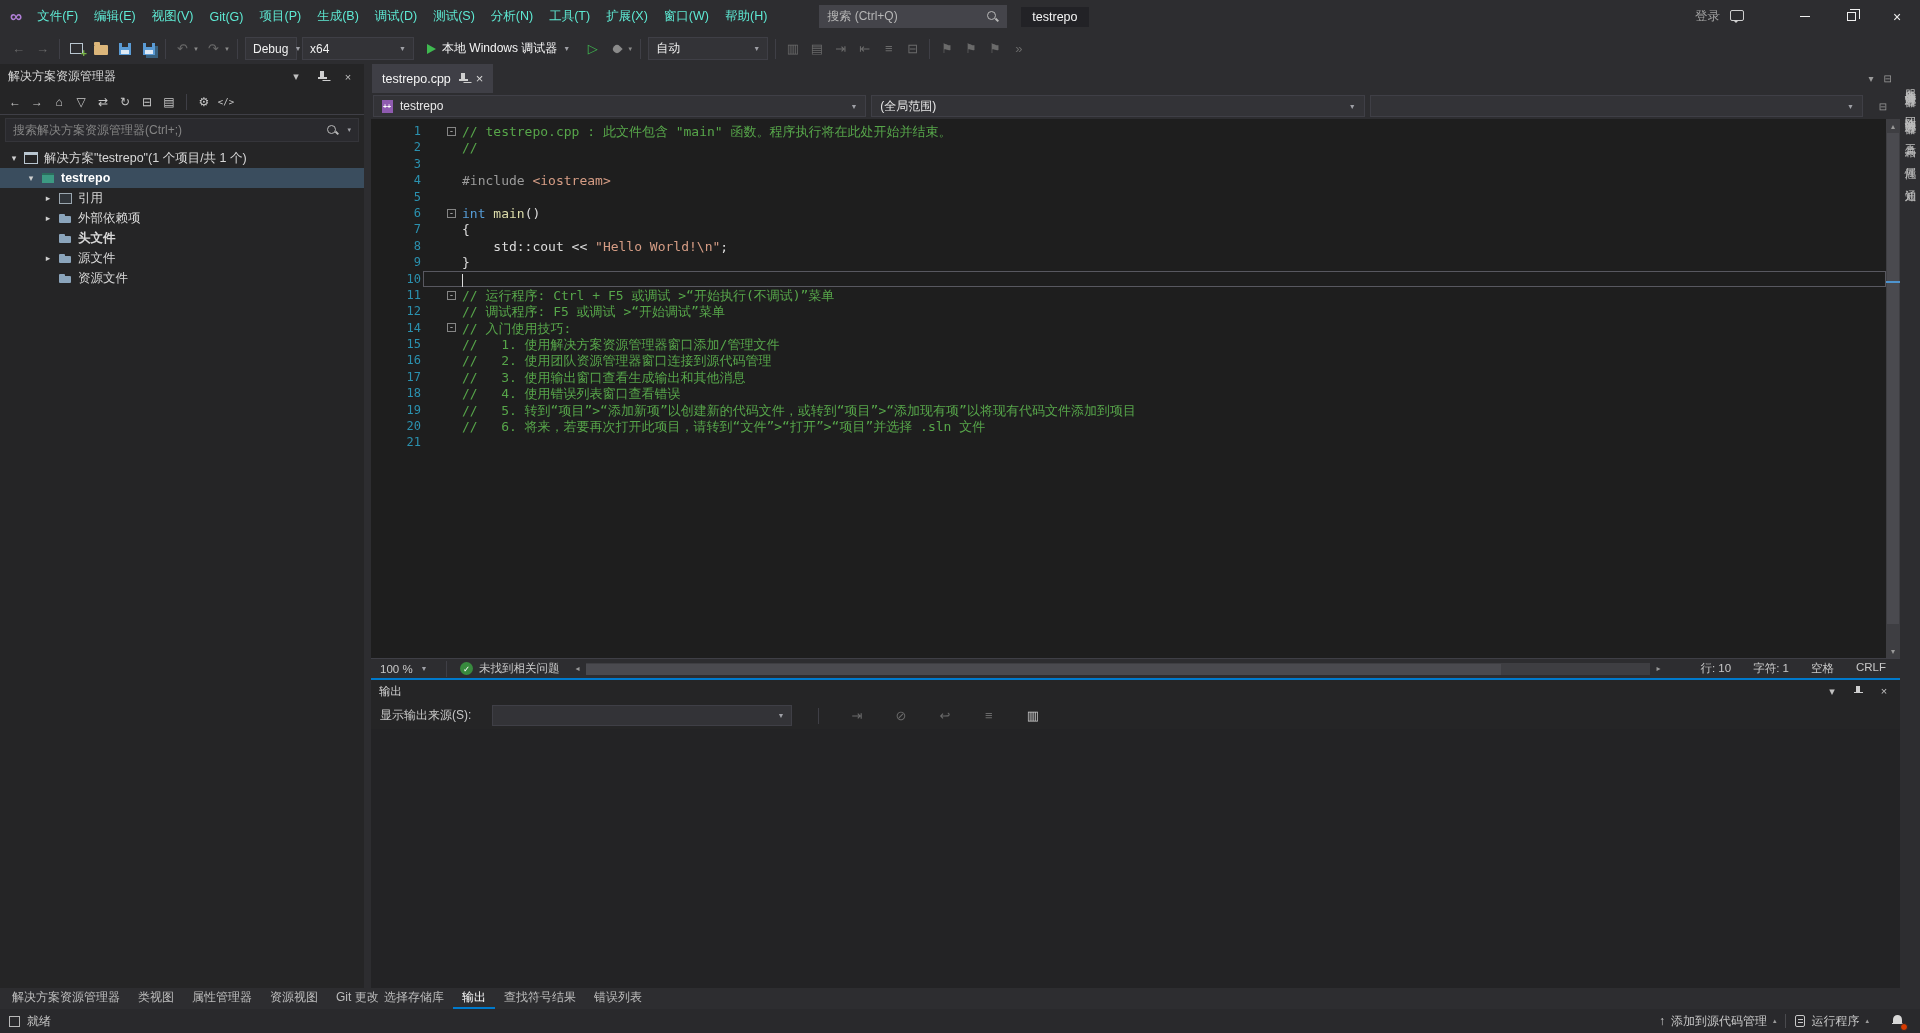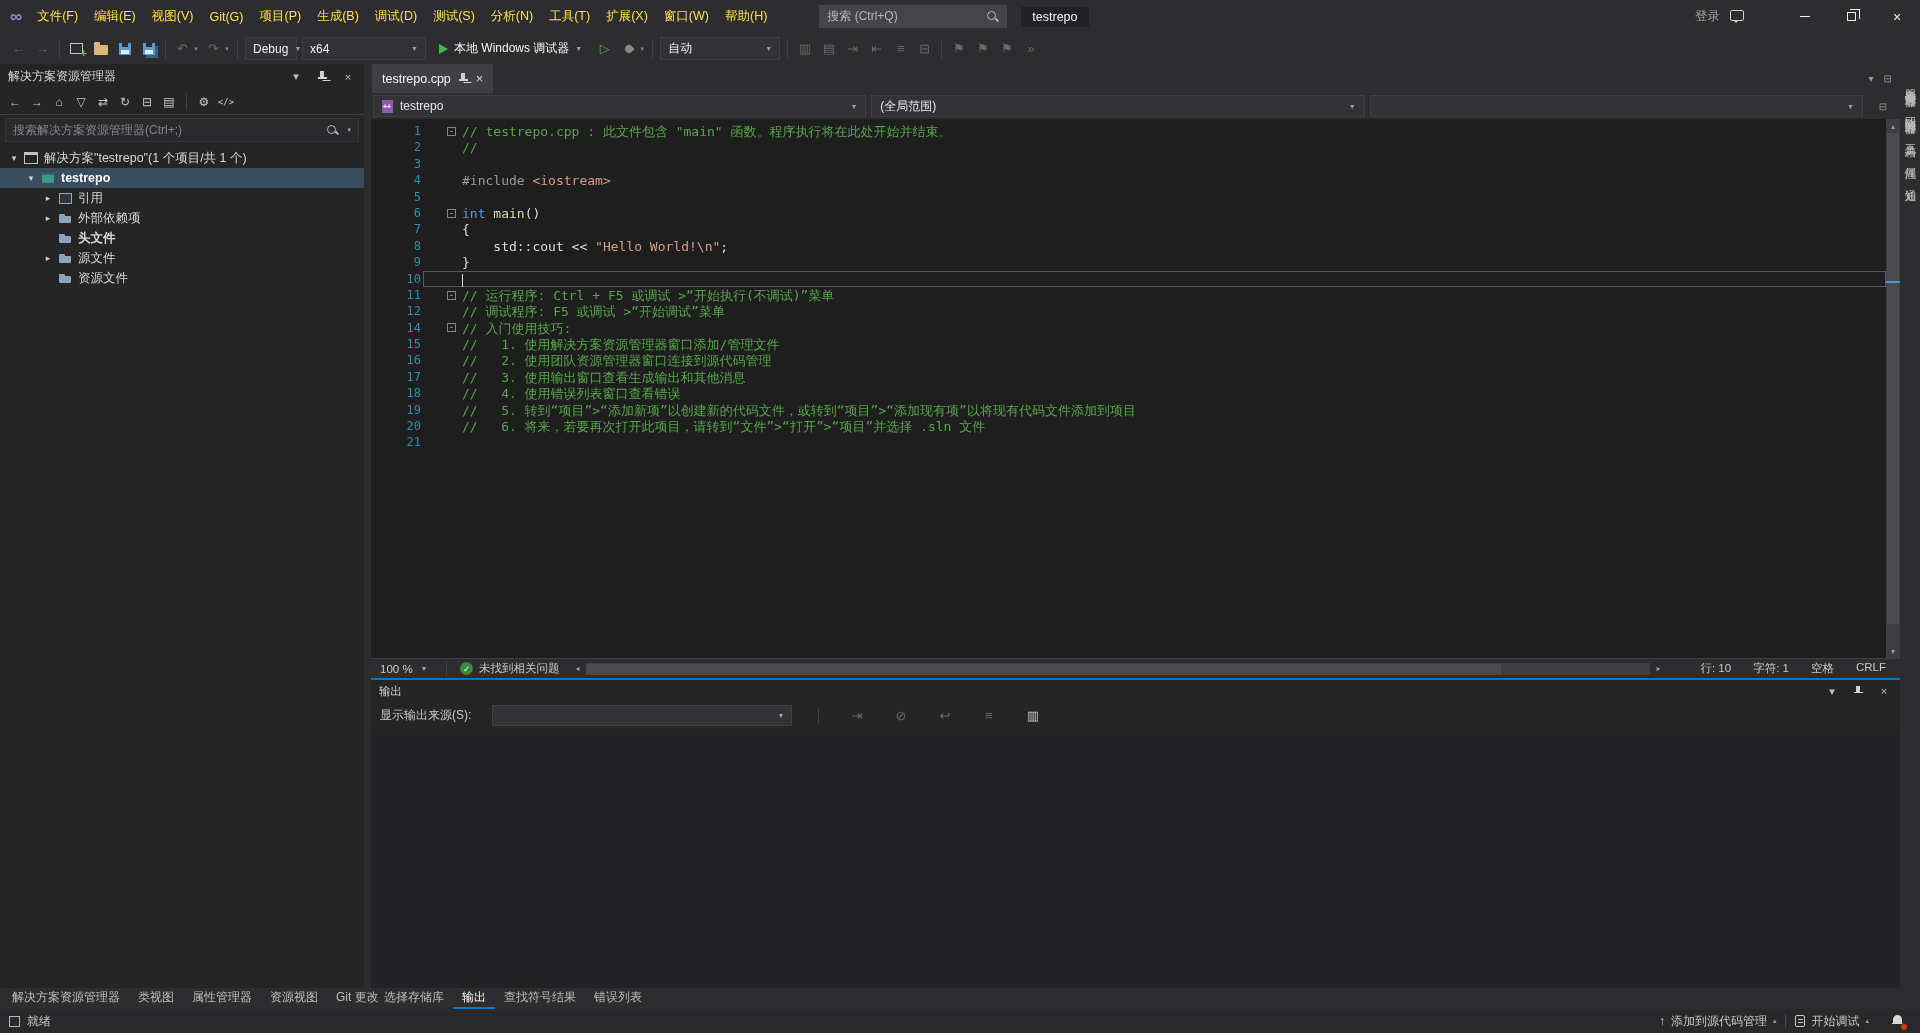--- a/index.html
+++ b/index.html
@@ -7,21 +7,21 @@
   body{background:#2d2d30;color:#ccc;font-family:"Liberation Sans",sans-serif;font-size:13px;cursor:default}
   [data-interactable="true"]{cursor:pointer}
   .app{width:1920px;height:1033px;display:flex;flex-direction:column}
   .flex-spacer{flex:1}
   .vbar{width:1px;height:16px;background:#3f3f46;margin:0 5px;flex:none}
 
   
   .titlebar{height:33px;flex:none;display:flex;align-items:center;background:#2d2d30;padding-left:8px}
   .vs-logo{color:#b07fd6;font-size:17px;font-weight:bold;margin:0 7px 0 2px}
   .menu-bar{display:flex;height:100%;align-items:stretch}
-  .menu-item{display:flex;align-items:center;padding:0 8px;font-size:12.5px;color:#fde047}
+  .menu-item{display:flex;align-items:center;padding:0 8px;font-size:12.5px;color:#5eead4}
   .tb-search{width:188px;height:23px;background:#44444a;display:flex;align-items:center;padding:0 8px;margin-left:44px;color:#b6b6b6;font-size:12px}
   .mag-icon{position:relative;width:13px;height:13px;flex:none}
   .mag-icon::before{content:"";position:absolute;left:1px;top:1px;width:7px;height:7px;border:1.4px solid #b8b8b8;border-radius:50%}
   .mag-icon::after{content:"";position:absolute;left:8.5px;top:8.5px;width:4px;height:1.6px;background:#b8b8b8;transform:rotate(45deg)}
   .tb-search .mag-icon{margin-left:auto}
   .solution-badge{margin-left:14px;padding:3px 11px;background:#222226;color:#f5f5f5;font-size:12.5px}
   .signin{font-size:12.5px;color:#a3a3a3;padding:0 6px}
   .feedback{width:14px;height:11px;border:1.3px solid #cfcfcf;border-radius:2px;position:relative;margin:0 12px 3px 4px}
   .feedback::after{content:"";position:absolute;left:2px;bottom:-6px;border:3px solid transparent;border-top-color:#cfcfcf}
   .win-btns{display:flex;height:100%;margin-left:26px}
@@ -212,21 +212,21 @@
     <span class="tb-sep" data-interactable="false"></span>
     <span class="tb-icon dim" data-interactable="true">↶</span>
     <span class="tiny-caret dim" data-interactable="true">▼</span>
     <span class="tb-icon dim" data-interactable="true">↷</span>
     <span class="tiny-caret dim" data-interactable="true">▼</span>
     <span class="tb-sep" data-interactable="false"></span>
     <div class="tb-combo" style="width:52px" data-interactable="true">
       <span data-interactable="false">Debug</span>
       <span class="combo-caret" data-interactable="false">▼</span>
     </div>
-    <div class="tb-combo" style="width:124px" data-interactable="true">
+    <div class="tb-combo" style="width:112px" data-interactable="true">
       <span data-interactable="false">x64</span>
       <span class="combo-caret" data-interactable="false">▼</span>
     </div>
     <div class="run-button" data-interactable="true">
       <span class="play-icon" data-interactable="false"></span>
       <span data-interactable="false">本地 Windows 调试器</span>
       <span class="combo-caret" data-interactable="false">▼</span>
     </div>
     <span class="tb-icon play-outline" data-interactable="true">▷</span>
     <span class="tb-icon" data-interactable="true">
@@ -596,21 +596,21 @@
     <span data-interactable="false">就绪</span>
     <span class="flex-spacer" data-interactable="false"></span>
     <div class="sb-item" data-interactable="true">
       <span class="sb-glyph" data-interactable="false">↑</span>
       <span data-interactable="false">添加到源代码管理</span>
       <span class="sb-caret" data-interactable="false">▴</span>
     </div>
     <span class="sb-divider" data-interactable="false"></span>
     <div class="sb-item" data-interactable="true">
       <span class="repo-glyph" data-interactable="false"></span>
-      <span data-interactable="false">开始调试</span>
+      <span data-interactable="false">运行程序</span>
       <span class="sb-caret" data-interactable="false">▴</span>
     </div>
     <div class="sb-bell" data-interactable="true">
       <span class="bell-shape" data-interactable="false"></span>
       <span class="bell-badge" data-interactable="false"></span>
     </div>
   </div>
 </div>
 
 </body></html>

